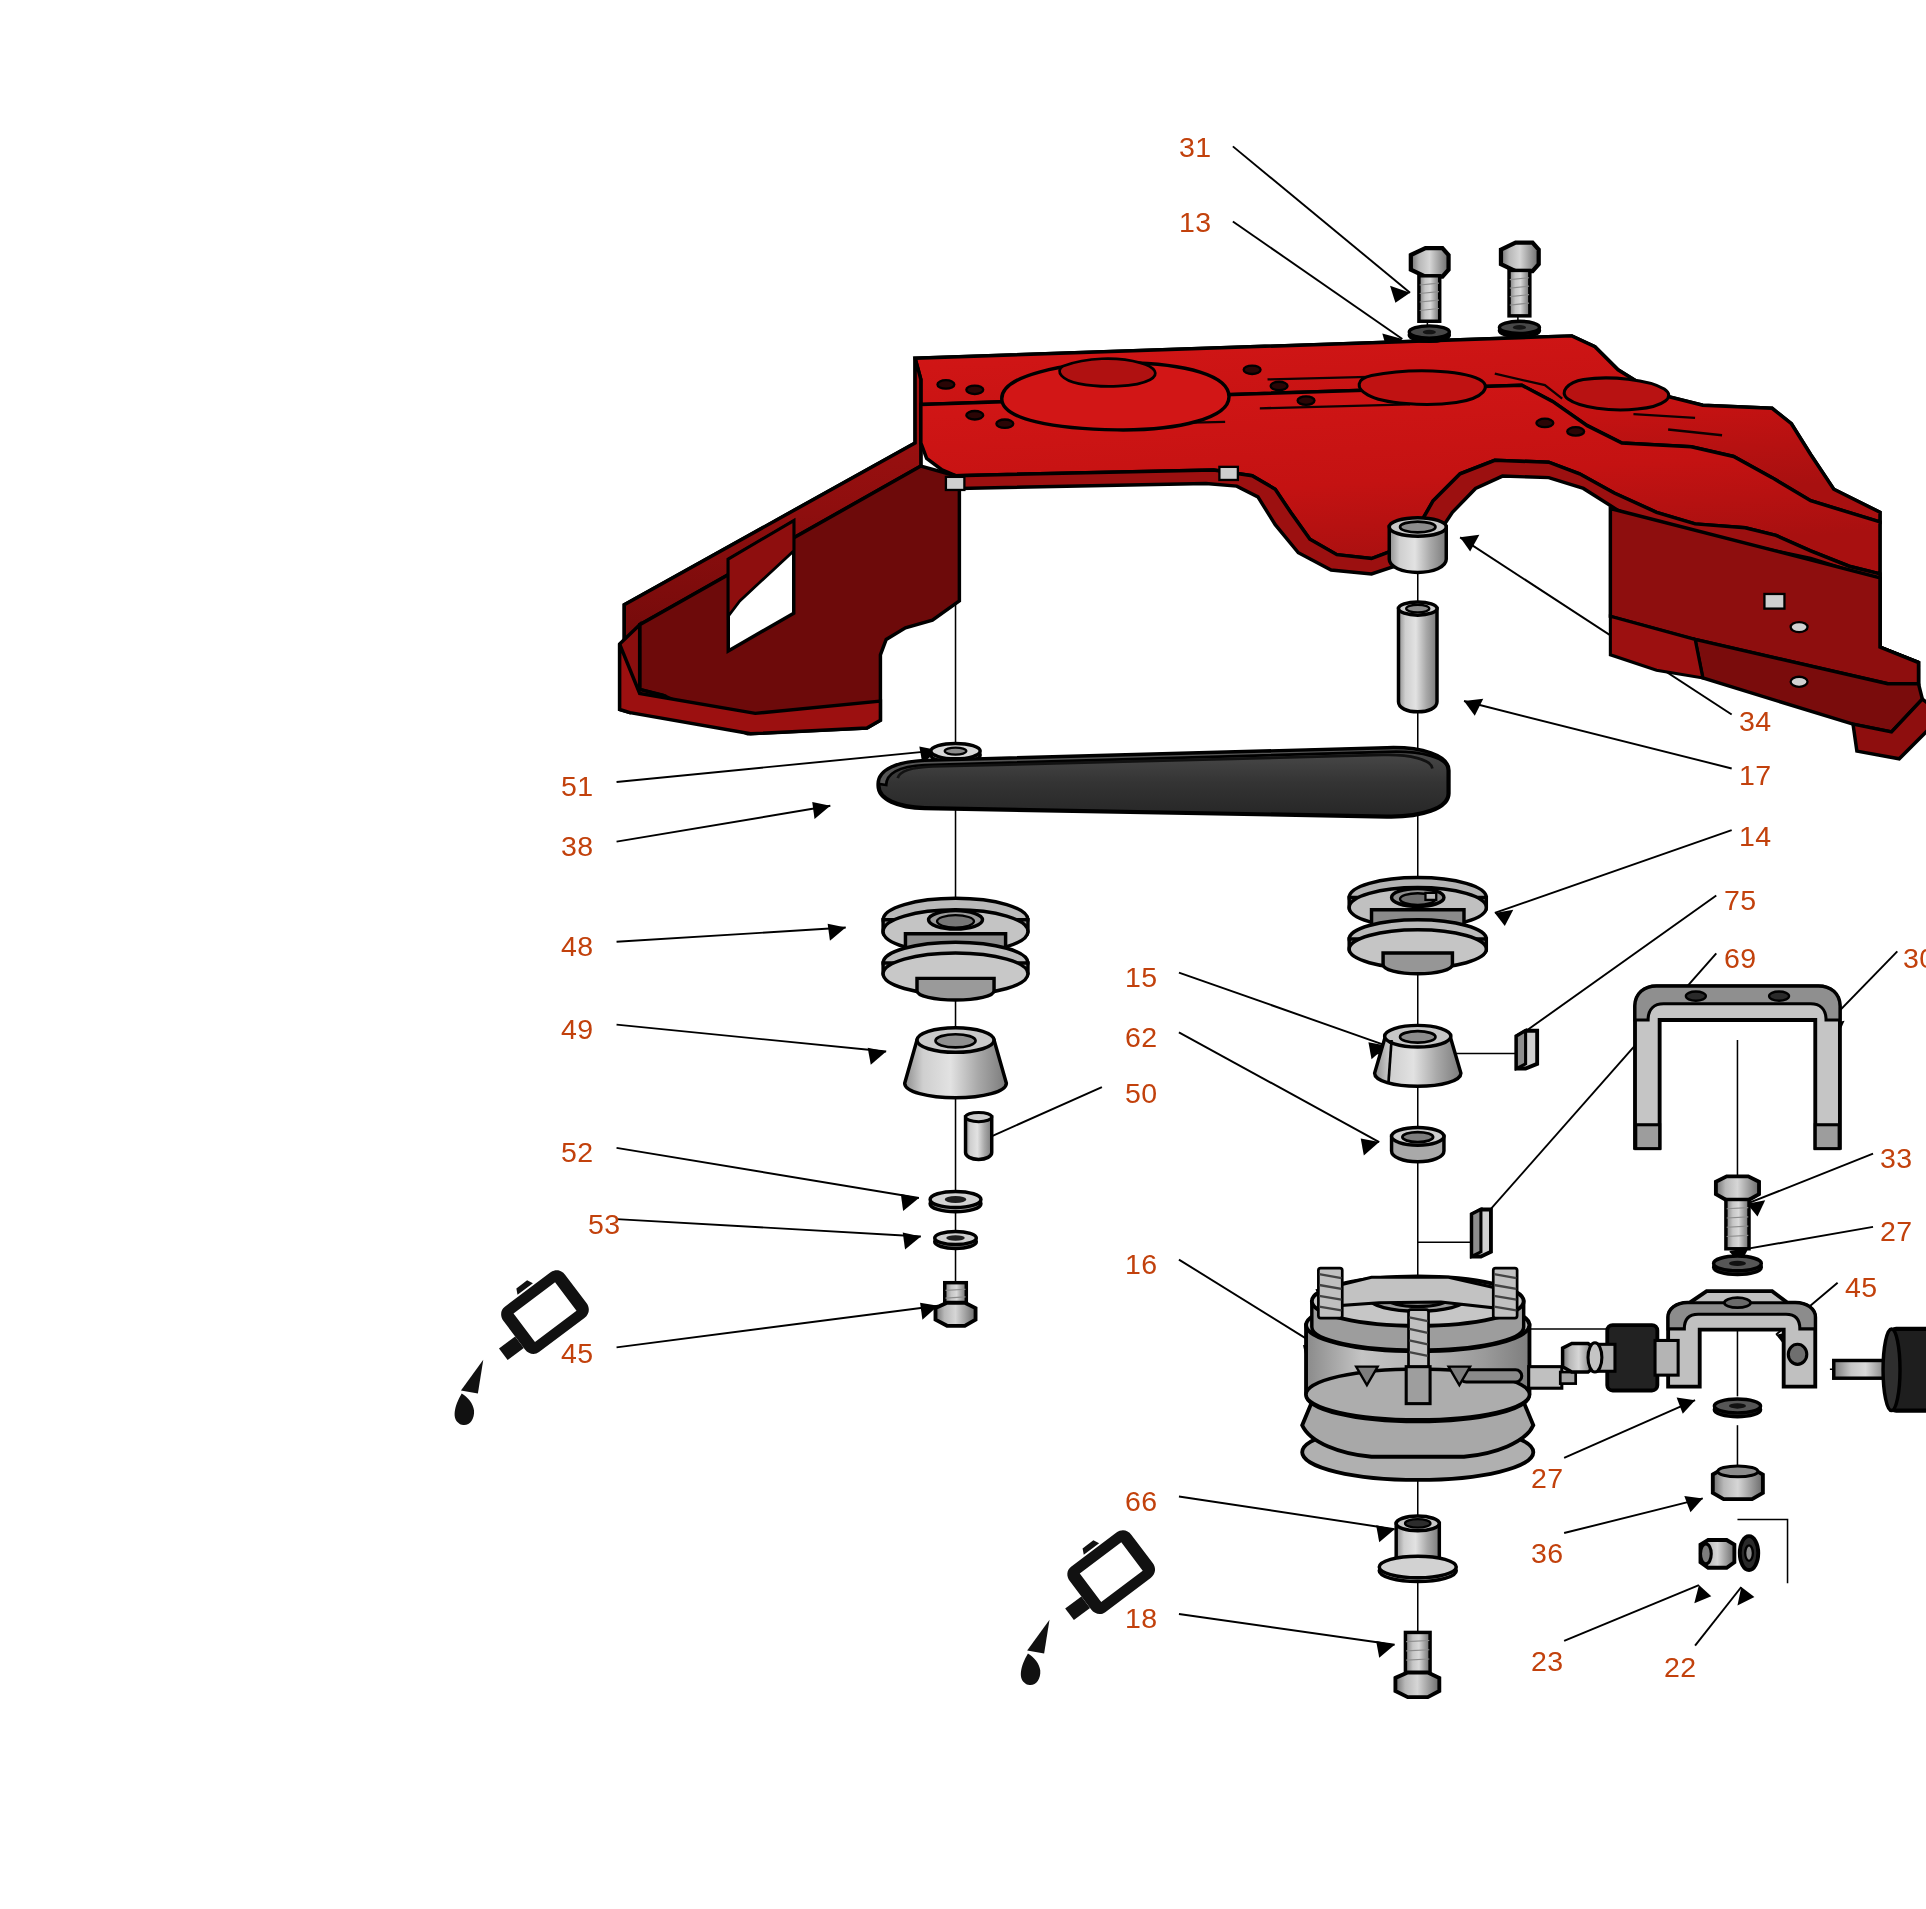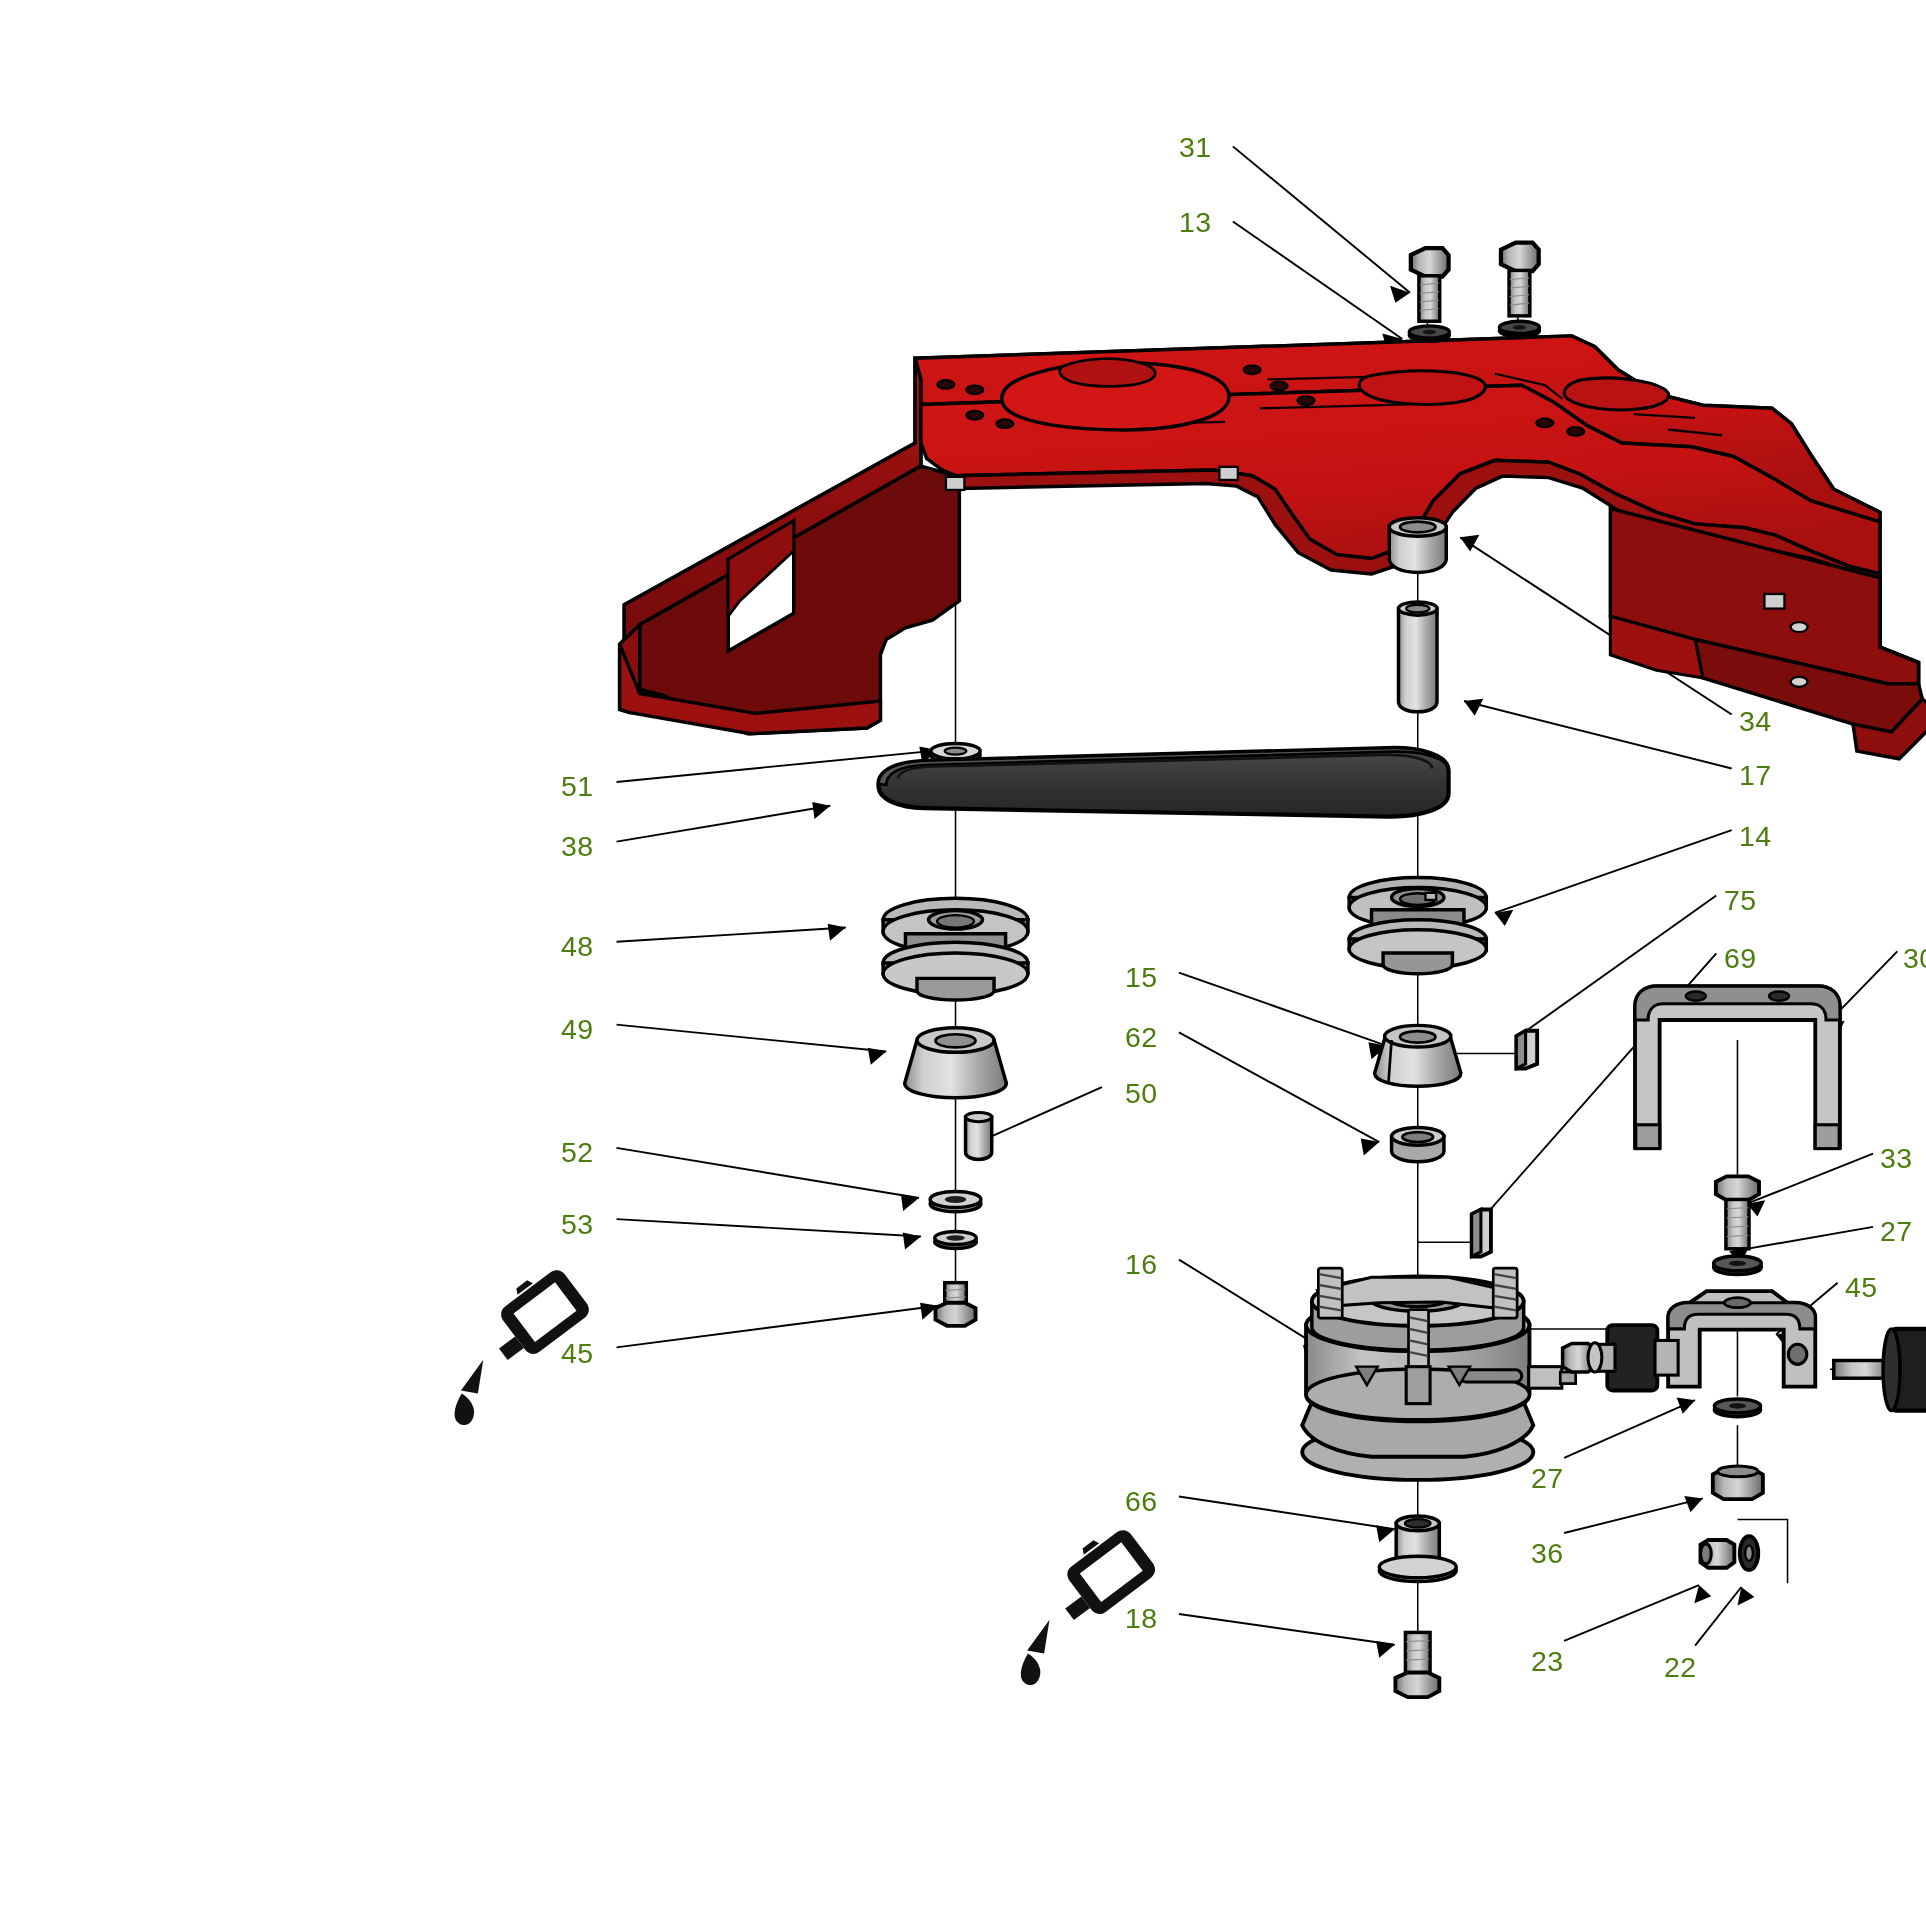--- a/index.html
+++ b/index.html
@@ -11,21 +11,21 @@
     height:1909px;
     background:#ffffff;
     overflow:hidden;
   }
   #svgroot{position:absolute;left:0;top:0;width:2703px;height:1909px;}
   .callout{
     position:absolute;
     font-family:"Liberation Sans",sans-serif;
     font-size:28.5px;
     font-weight:400;
-    color:#4d7c0f;
+    color:#c2410c;
     letter-spacing:0.4px;
     line-height:1;
     white-space:nowrap;
     user-select:none;
   }
 </style>
 </head>
 <body>
 
 <div id="sheet">
@@ -629,21 +629,21 @@
       <div class="callout" style="left: 1724px; top: 886px;">75</div>
       <div class="callout" style="left: 1724px; top: 944px;">69</div>
       <div class="callout" style="left: 1903px; top: 944px;">30</div>
       <div class="callout" style="left: 1125px; top: 963px;">15</div>
       <div class="callout" style="left: 561px; top: 1015px;">49</div>
       <div class="callout" style="left: 1125px; top: 1023px;">62</div>
       <div class="callout" style="left: 1880px; top: 1144px;">33</div>
       <div class="callout" style="left: 1125px; top: 1079px;">50</div>
       <div class="callout" style="left: 561px; top: 1138px;">52</div>
       <div class="callout" style="left: 1880px; top: 1217px;">27</div>
-      <div class="callout" style="left: 561px; top: 1210px;">53</div>
+      <div class="callout" style="left: 588px; top: 1210px;">53</div>
       <div class="callout" style="left: 1845px; top: 1273px;">45</div>
       <div class="callout" style="left: 1125px; top: 1250px;">16</div>
       <div class="callout" style="left: 561px; top: 1339px;">45</div>
       <div class="callout" style="left: 1531px; top: 1464px;">27</div>
       <div class="callout" style="left: 1125px; top: 1487px;">66</div>
       <div class="callout" style="left: 1531px; top: 1539px;">36</div>
       <div class="callout" style="left: 1125px; top: 1604px;">18</div>
       <div class="callout" style="left: 1531px; top: 1647px;">23</div>
       <div class="callout" style="left: 1664px; top: 1653px;">22</div>
     </div>

